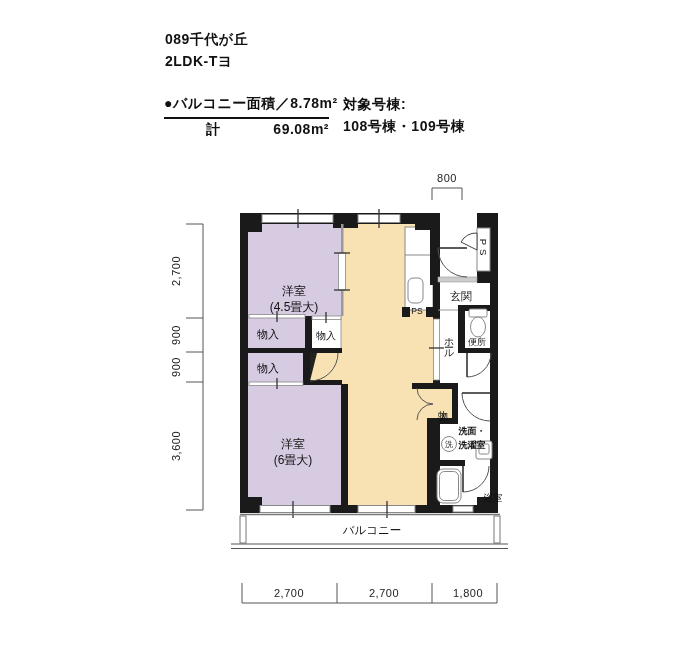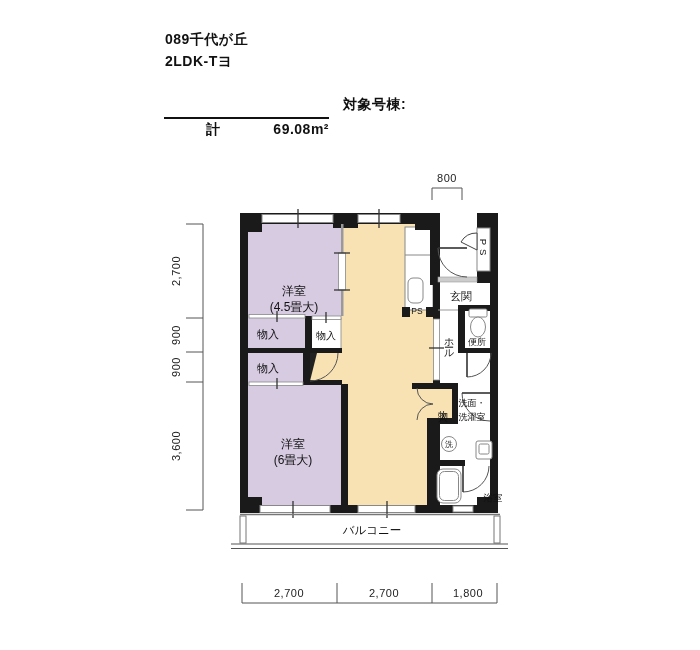--- a/index.html
+++ b/index.html
@@ -168,43 +168,45 @@
       <line x1="432" y1="583" x2="432" y2="603"></line>
       <line x1="497" y1="583" x2="497" y2="603"></line>
       <line x1="432" y1="188" x2="462" y2="188"></line>
       <line x1="432" y1="188" x2="432" y2="200"></line>
       <line x1="462" y1="188" x2="462" y2="200"></line>
     </g>
   </svg>
 
   <div class="hdr" style="left:165px;top:31px;">089千代が丘</div>
   <div class="hdr" style="left:165px;top:53px;">2LDK-Tヨ</div>
+  <div class="hdr" style="left:164px;top:95px;">●バルコニー面積／8.78m²</div>
   <div class="rule" style="left:164px;top:117px;width:165px;height:2px;"></div>
   <div class="total-row" style="left:164px;top:121px;width:165px;padding-left:42px;box-sizing:border-box;">
     <span>計</span>
     <span>69.08m²</span>
   </div>
   <div class="hdr" style="left:343px;top:96px;">対象号棟:</div>
+  <div class="hdr" style="left:343px;top:118px;">108号棟・109号棟</div>
 
   <div class="lbl two" style="left:294px;top:299px;font-size:12px;">
     <div>洋室</div>
     <div>(4.5畳大)</div>
   </div>
   <div class="lbl two" style="left:293px;top:452px;font-size:12px;">
     <div>洋室</div>
     <div>(6畳大)</div>
   </div>
   <div class="lbl" style="left:268px;top:334px;">物入</div>
   <div class="lbl" style="left:326px;top:335px;font-size:10px;">物入</div>
   <div class="lbl" style="left:268px;top:368px;">物入</div>
   <div class="lbl vert" style="left:443px;top:404px;font-size:10px;letter-spacing:1px;">物入</div>
   <div class="lbl" style="left:461px;top:296px;font-size:11px;">玄関</div>
   <div class="lbl vert" style="left:449px;top:342px;font-size:10px;">ホール</div>
   <div class="lbl" style="left:477px;top:342px;font-size:9px;">便所</div>
-  <div class="lbl" style="left:472px;top:410px;font-size:9px;line-height:13.5px;">
+  <div class="lbl" style="left:472px;top:438px;font-size:9px;line-height:13.5px;font-weight:bold;">
     <div>洗面・</div>
     <div>洗濯室</div>
   </div>
   <div class="lbl" style="left:477px;top:497px;font-size:9.5px;padding-left:32px;">浴室</div>
   <div class="lbl" style="left:372px;top:530px;font-size:11.5px;">バルコニー</div>
   <div class="lbl vert" style="left:483px;top:249px;font-size:9.5px;letter-spacing:4px;">PS</div>
   <div class="lbl" style="left:417px;top:311px;font-size:8.5px;">PS</div>
   <div class="lbl" style="left:449px;top:444px;font-size:8px;">洗</div>
 
   <div class="lbl dim" style="left:447px;top:178px;text-align:right;">800</div>

